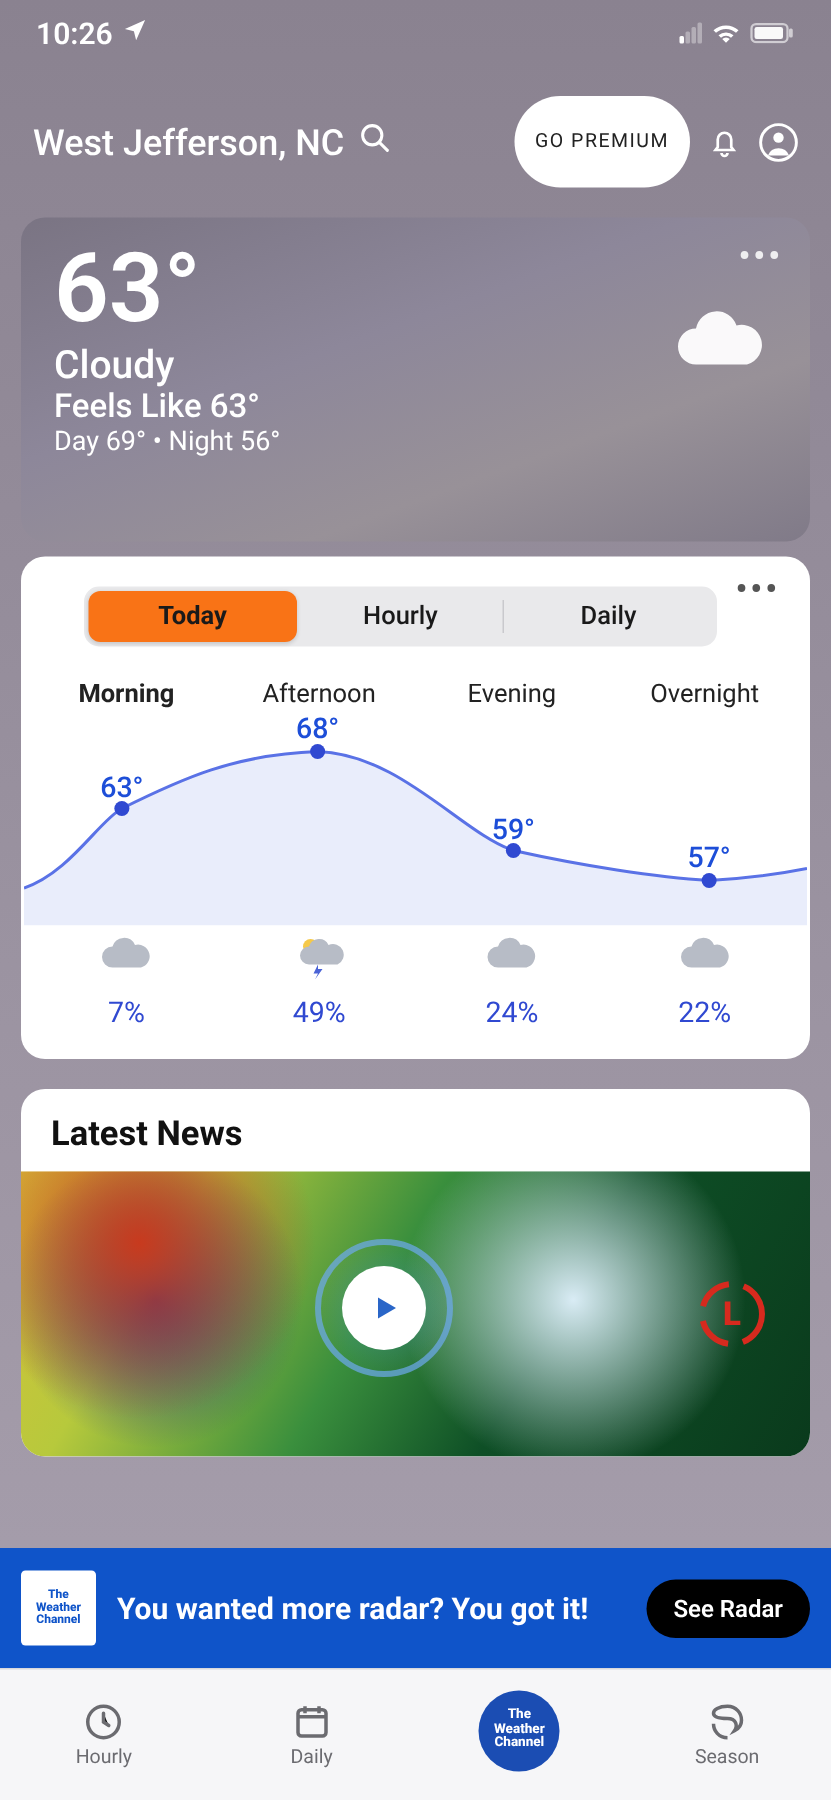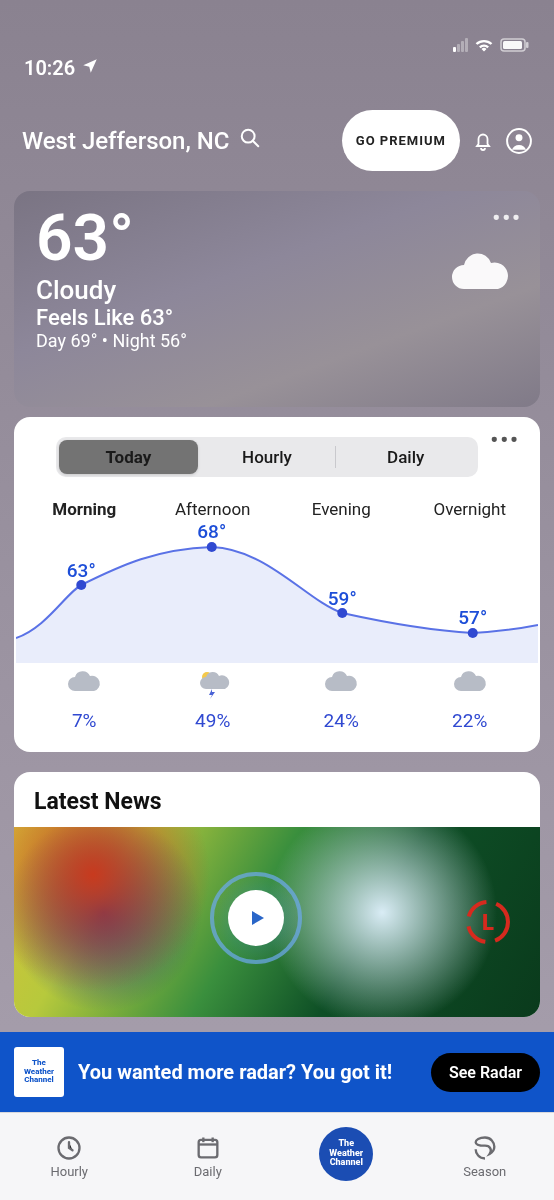--- a/index.html
+++ b/index.html
@@ -14,38 +14,38 @@
   }
   
   .status-bar {
     display: flex;
     justify-content: space-between;
     align-items: center;
     padding: 10px 24px 4px 24px;
     font-weight: 600;
     font-size: 20px;
   }
-  .status-left { display: flex; align-items: center; gap: 6px; margin-top: 46px; }
+  .status-left { display: flex; align-items: center; gap: 6px; }
   .status-right { display: flex; align-items: center; gap: 6px; }
   .sig { display:inline-flex; align-items:flex-end; gap:1px; }
   .sig span { width:3px; background:#fff; border-radius:1px; }
   .sig .b1{height:5px;} .sig .b2{height:8px;opacity:.35;} .sig .b3{height:11px;opacity:.35;} .sig .b4{height:14px;opacity:.35;}
   
   .header {
     display: flex;
     align-items: center;
     padding: 26px 22px 10px 22px;
     gap: 10px;
   }
   .loc { font-size: 24px; font-weight: 500; display:flex; align-items:flex-end; gap:10px; flex:1; }
   .pill {
     background: #fff;
     color: #222;
     font-size: 13px;
-    font-weight: 700;
+    font-weight: 400;
     letter-spacing: 1px;
     padding: 23px 14px;
     border-radius: 999px;
   }
   .hicon { width: 26px; height: 26px; display:flex; align-items:center; justify-content:center; }
   
   .card {
     margin: 10px 14px;
     border-radius: 16px;
     overflow: hidden;
@@ -75,21 +75,21 @@
     background: #e9e9eb;
     border-radius: 10px;
     padding: 3px;
     margin: 4px 60px 4px 40px;
     font-size: 17px;
     font-weight: 500;
   }
   .seg div {
     flex:1; text-align:center; padding: 7px 0; border-radius:8px; position:relative;
   }
-  .seg .active { background:#737373; font-weight:700; box-shadow: 0 1px 3px rgba(0,0,0,.15); }
+  .seg .active { background:#f97316; font-weight:700; box-shadow: 0 1px 3px rgba(0,0,0,.15); }
   .seg .div::after{content:"";position:absolute;right:0;top:6px;bottom:6px;width:1px;background:#c9c9cd;}
   .periods { display:flex; padding: 18px 4px 0 4px; }
   .period { flex:1; text-align:center; }
   .period .lbl { font-size:17px; color:#222; }
   .period.morning .lbl { font-weight:700; }
   .chart { position:relative; height:140px; margin-top:4px; }
   .chart svg { width:100%; height:100%; display:block; }
   .ptxt { position:absolute; font-size:19px; color:#1d4ed8; font-weight:500; transform:translate(-50%,-100%); }
   .row-icons { display:flex; padding:6px 4px 0 4px; }
   .row-icons div { flex:1; text-align:center; color:#888; }

